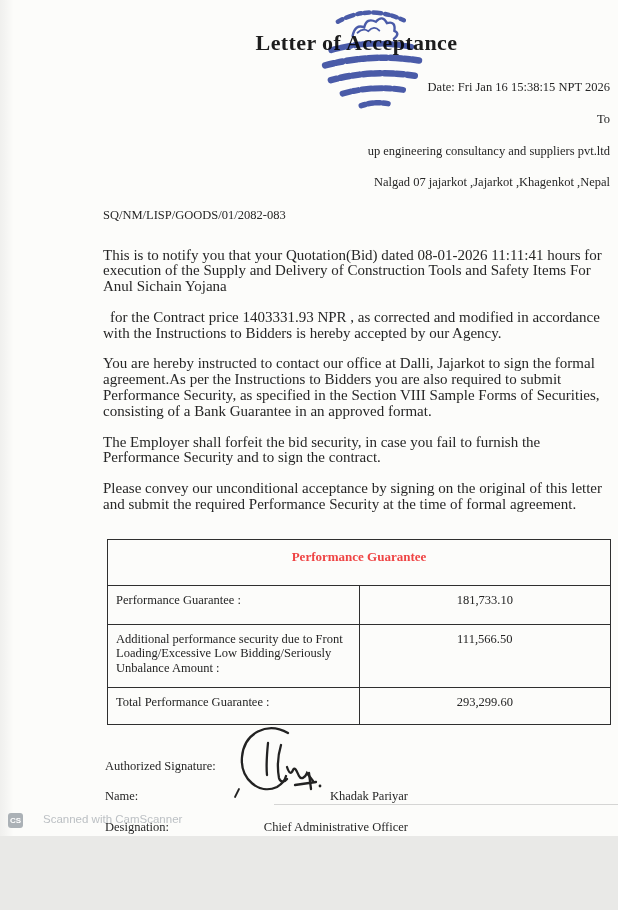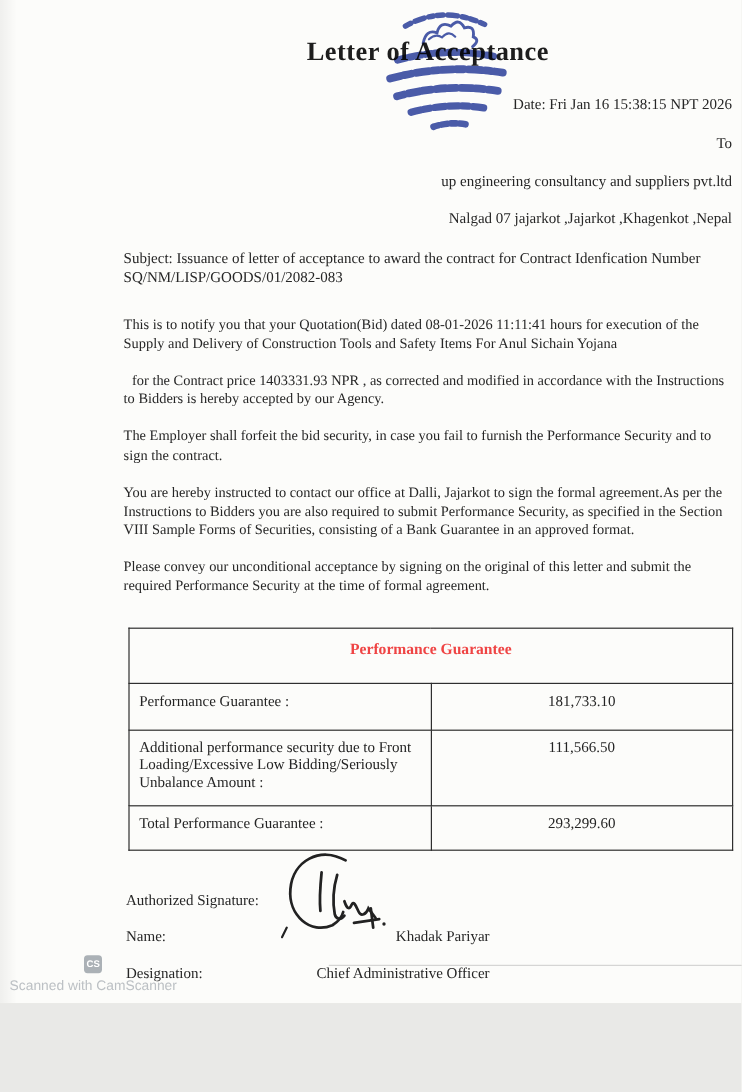--- a/index.html
+++ b/index.html
@@ -34,21 +34,21 @@
 
   .meta p { margin:0; font-size:12.5px; line-height:15px;text-align:right; }
   .m-date { margin-top:24px !important; }
   .m-to { margin-top:17px !important; }
   .m-recipient { margin-top:17px !important; }
   .m-address { margin-top:16px !important; }
 
   .subject { margin-top:18px; font-size:12.5px; line-height:15.5px; }
   .subject span { display:block; }
 
-  .body-p { margin:15px 0 0; font-size:12px; line-height:15.8px; }
+  .body-p { margin:15px 0 0; font-size:15px; line-height:15.8px; }
   .body-p.indent { text-indent:7px; }
   .gap-lg { margin-top:24px; }
 
   table.pg {
     border-collapse:collapse; table-layout:fixed;
     width:504px; margin:26px 0 0 4px;
     font-size:12.5px; color:#242424;
   }
   table.pg th, table.pg td { border:1.7px solid #2f2f2f; }
   table.pg th {
@@ -70,23 +70,23 @@
     pointer-events:none;
   }
 
   .scan-line {
     position:absolute; right:0; bottom:31px; width:392px; height:1px;
     background:rgba(140,140,140,0.35);
   }
 
   .watermark {
     position:absolute; left:8px; bottom:8px;
-    display:flex; align-items:center; gap:5px;
+    display:flex; align-items:flex-start; gap:20px;
     font-family:"Liberation Sans", sans-serif;
-    color:#bcc0c4; font-size:11.5px;flex-direction:column;
+    color:#bcc0c4; font-size:11.5px;
   }
   .cs-icon {
     width:15px; height:15px; flex:none;
     background:#abb1b6; color:#ffffff; border-radius:3px;
     font-size:8px; font-weight:bold;
     display:flex; align-items:center; justify-content:center;
   }
 </style>
 </head>
 <body>
@@ -113,28 +113,27 @@
     <h1 class="title">Letter of Acceptance</h1>
 
     <div class="meta">
       <p class="m-date">Date: Fri Jan 16 15:38:15 NPT 2026</p>
       <p class="m-to">To</p>
       <p class="m-recipient">up engineering consultancy and suppliers pvt.ltd</p>
       <p class="m-address">Nalgad 07 jajarkot  ,Jajarkot ,Khagenkot ,Nepal</p>
     </div>
 
     <div class="subject">
-      <span>Subject: Issuance of letter of acceptance to award the contract for Contract Idenfication Number</span>
       <span>SQ/NM/LISP/GOODS/01/2082-083</span>
     </div>
 
     <p class="body-p gap-lg">This is to notify you that your Quotation(Bid) dated 08-01-2026 11:11:41 hours for execution of the Supply and Delivery of Construction Tools and Safety Items For Anul Sichain Yojana</p>
     <p class="body-p indent">for the Contract price 1403331.93 NPR , as corrected and modified  in accordance with the Instructions to Bidders is hereby accepted by our Agency.</p>
+    <p class="body-p">You are hereby instructed to contact our office at Dalli, Jajarkot to sign the formal agreement.As per the Instructions to Bidders you are also required to submit Performance Security, as specified in the  Section VIII Sample Forms of Securities, consisting of a Bank Guarantee in an approved format.</p>
     <p class="body-p">The Employer shall forfeit the bid security, in case you fail to furnish the Performance Security and to sign the contract.</p>
-    <p class="body-p">You are hereby instructed to contact our office at Dalli, Jajarkot to sign the formal agreement.As per the Instructions to Bidders you are also required to submit Performance Security, as specified in the  Section VIII Sample Forms of Securities, consisting of a Bank Guarantee in an approved format.</p>
     <p class="body-p">Please convey our unconditional acceptance by signing on the original of this letter and submit the required Performance Security at the time of formal agreement.</p>
 
     <table class="pg">
       <thead>
         <tr>
           <th colspan="2">Performance Guarantee</th>
         </tr>
       </thead>
       <tbody>
         <tr class="r1">

